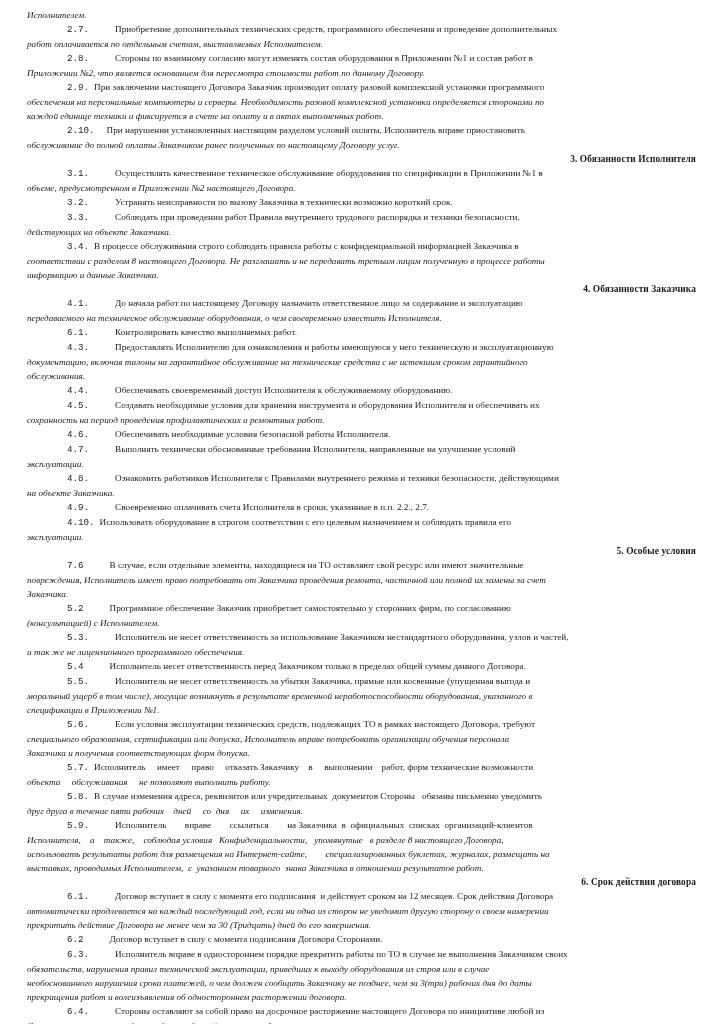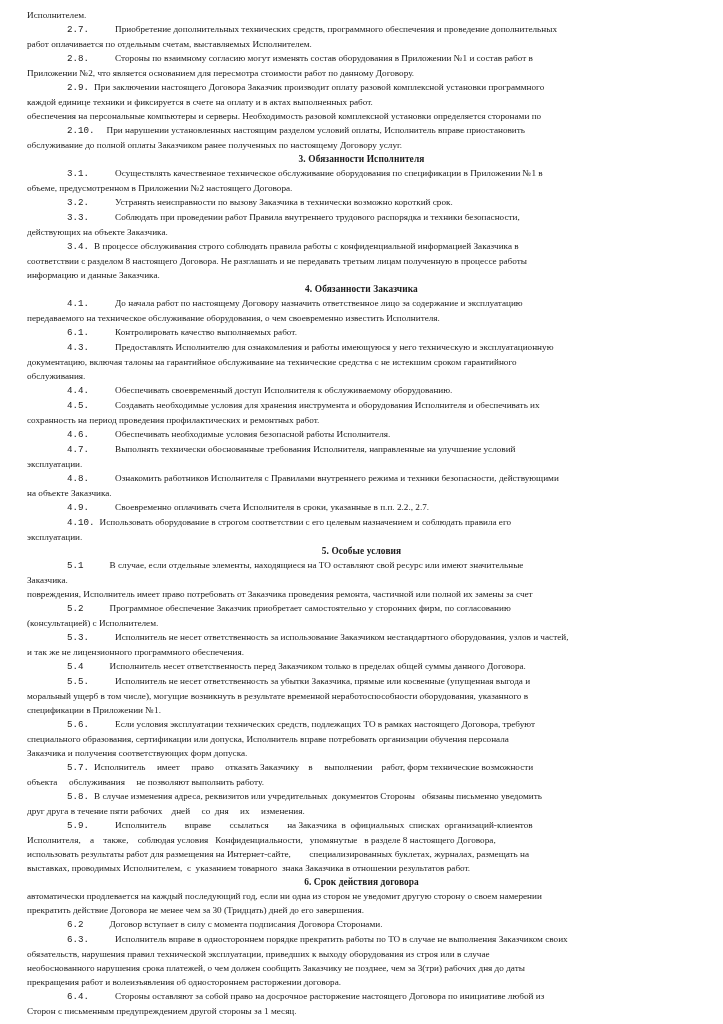--- a/index.html
+++ b/index.html
@@ -31,20 +31,21 @@
     text-align: justify;
     text-justify: inter-word;
     -webkit-font-smoothing: antialiased;
   }
 
   
   .cont {
     margin: 0;
     text-align: justify;
     text-indent: 0;
+    font-style: italic;
   }
 
   
   .clause {
     margin: 0;
     text-align: justify;
     text-indent: 0;
   }
 
   .clause .num {
@@ -56,42 +57,42 @@
   
   .gap-wide  { display: inline-block; width: 26px; }
   .gap-mid   { display: inline-block; width: 12px; }
   .gap-small { display: inline-block; width: 5px;  }
 
   
   .last { text-align: left; }
 
   .heading {
     margin: 0;
-    text-align: center;
+    text-align: right;
     font-weight: bold;
     font-size: 9.4px;
     line-height: 14px;
     letter-spacing: 0.1px;
   }
 
   .sp { white-space: pre; }
 </style>
 </head>
 <body>
 
 <div class="page">
   <div class="doc-body" id="doc-body">
       <p class="cont last">Исполнителем.</p>
       <p class="clause"><span class="num">2.7.</span><span class="gap-wide"></span><span class="sp">Приобретение дополнительных технических средств, программного обеспечения и проведение дополнительных</span></p>
       <p class="cont last"><span class="sp">работ оплачивается по отдельным счетам, выставляемых Исполнителем.</span></p>
       <p class="clause"><span class="num">2.8.</span><span class="gap-wide"></span><span class="sp">Стороны по взаимному согласию могут изменять состав оборудования в Приложении №1 и состав работ в</span></p>
       <p class="cont last"><span class="sp">Приложении №2, что является основанием для пересмотра стоимости работ по данному Договору.</span></p>
       <p class="clause"><span class="num">2.9.</span><span class="gap-small"></span><span class="sp">При заключении настоящего Договора Заказчик производит оплату разовой комплексной установки программного</span></p>
+      <p class="cont"><span class="sp">обеспечения на персональные компьютеры и серверы. Необходимость разовой комплексной установки определяется сторонами по</span></p>
       <p class="cont last"><span class="sp">каждой единице техники и фиксируется в счете на оплату и в актах выполненных работ.</span></p>
-      <p class="cont"><span class="sp">обеспечения на персональные компьютеры и серверы. Необходимость разовой комплексной установки определяется сторонами по</span></p>
       <p class="clause"><span class="num">2.10.</span><span class="gap-mid"></span><span class="sp">При нарушении установленных настоящим разделом условий оплаты, Исполнитель вправе приостановить</span></p>
       <p class="cont last"><span class="sp">обслуживание до полной оплаты Заказчиком ранее полученных по настоящему Договору услуг.</span></p>
       <p class="heading">3. Обязанности Исполнителя</p>
       <p class="clause"><span class="num">3.1.</span><span class="gap-wide"></span><span class="sp">Осуществлять качественное техническое обслуживание оборудования по спецификации в Приложении №1 в</span></p>
       <p class="cont last"><span class="sp">объеме, предусмотренном в Приложении №2 настоящего Договора.</span></p>
       <p class="clause last"><span class="num">3.2.</span><span class="gap-wide"></span><span class="sp">Устранять неисправности по вызову Заказчика в технически возможно короткий срок.</span></p>
       <p class="clause"><span class="num">3.3.</span><span class="gap-wide"></span><span class="sp">Соблюдать при проведении работ Правила внутреннего трудового распорядка и техники безопасности,</span></p>
       <p class="cont last"><span class="sp">действующих на объекте Заказчика.</span></p>
       <p class="clause"><span class="num">3.4.</span><span class="gap-small"></span><span class="sp">В процессе обслуживания строго соблюдать правила работы с конфиденциальной информацией Заказчика в</span></p>
       <p class="cont"><span class="sp">соответствии с разделом 8 настоящего Договора. Не разглашать и не передавать третьим лицам полученную в процессе работы</span></p>
@@ -108,43 +109,44 @@
       <p class="cont last"><span class="sp">сохранность на период проведения профилактических и ремонтных работ.</span></p>
       <p class="clause last"><span class="num">4.6.</span><span class="gap-wide"></span><span class="sp">Обеспечивать необходимые условия безопасной работы Исполнителя.</span></p>
       <p class="clause"><span class="num">4.7.</span><span class="gap-wide"></span><span class="sp">Выполнять технически обоснованные требования Исполнителя, направленные на улучшение условий</span></p>
       <p class="cont last"><span class="sp">эксплуатации.</span></p>
       <p class="clause"><span class="num">4.8.</span><span class="gap-wide"></span><span class="sp">Ознакомить работников Исполнителя с Правилами внутреннего режима и техники безопасности, действующими</span></p>
       <p class="cont last"><span class="sp">на объекте Заказчика.</span></p>
       <p class="clause last"><span class="num">4.9.</span><span class="gap-wide"></span><span class="sp">Своевременно оплачивать счета Исполнителя в сроки, указанные в п.п. 2.2., 2.7.</span></p>
       <p class="clause"><span class="num">4.10.</span><span class="gap-small"></span><span class="sp">Использовать оборудование в строгом соответствии с его целевым назначением и соблюдать правила его</span></p>
       <p class="cont last"><span class="sp">эксплуатации.</span></p>
       <p class="heading">5. Особые условия</p>
-      <p class="clause"><span class="num">5.1</span><span class="gap-wide"></span><span class="sp">В случае, если отдельные элементы, находящиеся на ТО оставляют свой ресурс или имеют значительные</span></p>
+      <p class="clause"><span class="num">7.6</span><span class="gap-wide"></span><span class="sp">В случае, если отдельные элементы, находящиеся на ТО оставляют свой ресурс или имеют значительные</span></p>
+      <p class="cont"><span class="sp">повреждения, Исполнитель имеет право потребовать от Заказчика проведения ремонта, частичной или полной их замены за счет</span></p>
       <p class="cont last"><span class="sp">Заказчика.</span></p>
-      <p class="cont"><span class="sp">повреждения, Исполнитель имеет право потребовать от Заказчика проведения ремонта, частичной или полной их замены за счет</span></p>
       <p class="clause"><span class="num">5.2</span><span class="gap-wide"></span><span class="sp">Программное обеспечение Заказчик приобретает самостоятельно у сторонних фирм, по согласованию</span></p>
       <p class="cont last"><span class="sp">(консультацией) с Исполнителем.</span></p>
       <p class="clause"><span class="num">5.3.</span><span class="gap-wide"></span><span class="sp">Исполнитель не несет ответственность за использование Заказчиком нестандартного оборудования, узлов и частей,</span></p>
       <p class="cont last"><span class="sp">и так же не лицензионного программного обеспечения.</span></p>
       <p class="clause last"><span class="num">5.4</span><span class="gap-wide"></span><span class="sp">Исполнитель несет ответственность перед Заказчиком только в пределах общей суммы данного Договора.</span></p>
       <p class="clause"><span class="num">5.5.</span><span class="gap-wide"></span><span class="sp">Исполнитель не несет ответственность за убытки Заказчика, прямые или косвенные (упущенная выгода и</span></p>
       <p class="cont"><span class="sp">моральный ущерб в том числе), могущие возникнуть в результате временной неработоспособности оборудования, указанного в</span></p>
       <p class="cont last"><span class="sp">спецификации в Приложении №1.</span></p>
       <p class="clause"><span class="num">5.6.</span><span class="gap-wide"></span><span class="sp">Если условия эксплуатации технических средств, подлежащих ТО в рамках настоящего Договора, требуют</span></p>
       <p class="cont"><span class="sp">специального образования, сертификации или допуска, Исполнитель вправе потребовать организации обучения персонала</span></p>
       <p class="cont last"><span class="sp">Заказчика и получения соответствующих форм допуска.</span></p>
       <p class="clause"><span class="num">5.7.</span><span class="gap-small"></span><span class="sp">Исполнитель     имеет     право     отказать Заказчику    в     выполнении    работ, форм технические возможности</span></p>
       <p class="cont last"><span class="sp">объекта     обслуживания     не позволяют выполнить работу.</span></p>
       <p class="clause"><span class="num">5.8.</span><span class="gap-small"></span><span class="sp">В случае изменения адреса, реквизитов или учредительных  документов Стороны   обязаны письменно уведомить</span></p>
       <p class="cont last"><span class="sp">друг друга в течение пяти рабочих    дней     со  дня     их     изменения.</span></p>
       <p class="clause"><span class="num">5.9.</span><span class="gap-wide"></span><span class="sp">Исполнитель        вправе        ссылаться        на Заказчика  в  официальных  списках  организаций-клиентов</span></p>
       <p class="cont"><span class="sp">Исполнителя,    а    также,    соблюдая условия   Конфиденциальности,   упомянутые   в разделе 8 настоящего Договора,</span></p>
       <p class="cont"><span class="sp">использовать результаты работ для размещения на Интернет-сайте,        специализированных буклетах, журналах, размещать на</span></p>
       <p class="cont last"><span class="sp">выставках, проводимых Исполнителем,  с  указанием товарного  знака Заказчика в отношении результатов работ.</span></p>
       <p class="heading">6. Срок действия договора</p>
+      <p class="clause"><span class="num">6.1.</span><span class="gap-wide"></span><span class="sp">Договор вступает в силу с момента его подписания  и действует сроком на 12 месяцев. Срок действия Договора</span></p>
       <p class="cont"><span class="sp">автоматически продлевается на каждый последующий год, если ни одна из сторон не уведомит другую сторону о своем намерении</span></p>
       <p class="cont last"><span class="sp">прекратить действие Договора не менее чем за 30 (Тридцать) дней до его завершения.</span></p>
       <p class="clause last"><span class="num">6.2</span><span class="gap-wide"></span><span class="sp">Договор вступает в силу с момента подписания Договора Сторонами.</span></p>
       <p class="clause"><span class="num">6.3.</span><span class="gap-wide"></span><span class="sp">Исполнитель вправе в одностороннем порядке прекратить работы по ТО в случае не выполнения Заказчиком своих</span></p>
       <p class="cont"><span class="sp">обязательств, нарушения правил технической эксплуатации, приведших к выходу оборудования из строя или в случае</span></p>
       <p class="cont"><span class="sp">необоснованного нарушения срока платежей, о чем должен сообщить Заказчику не позднее, чем за 3(три) рабочих дня до даты</span></p>
       <p class="cont last"><span class="sp">прекращения работ и волеизъявления об одностороннем расторжении договора.</span></p>
       <p class="clause"><span class="num">6.4.</span><span class="gap-wide"></span><span class="sp">Стороны оставляют за собой право на досрочное расторжение настоящего Договора по инициативе любой из</span></p>
       <p class="cont last"><span class="sp">Сторон с письменным предупреждением другой стороны за 1 месяц.</span></p>
     </div>

